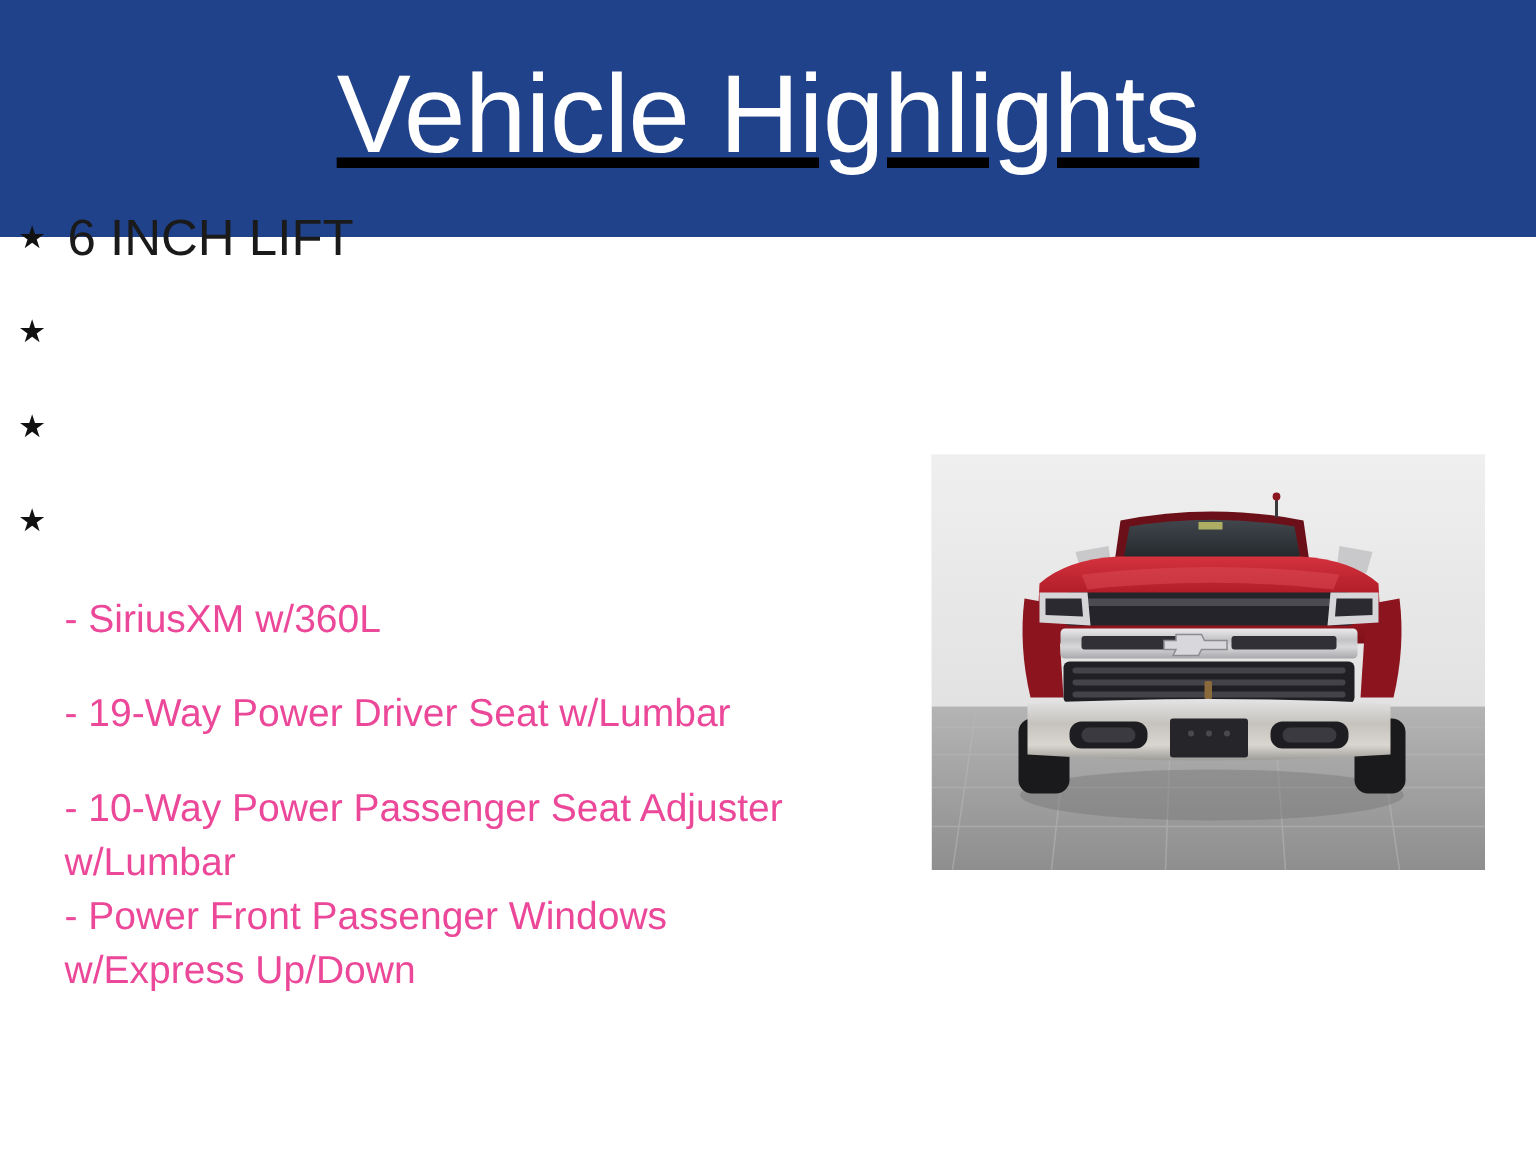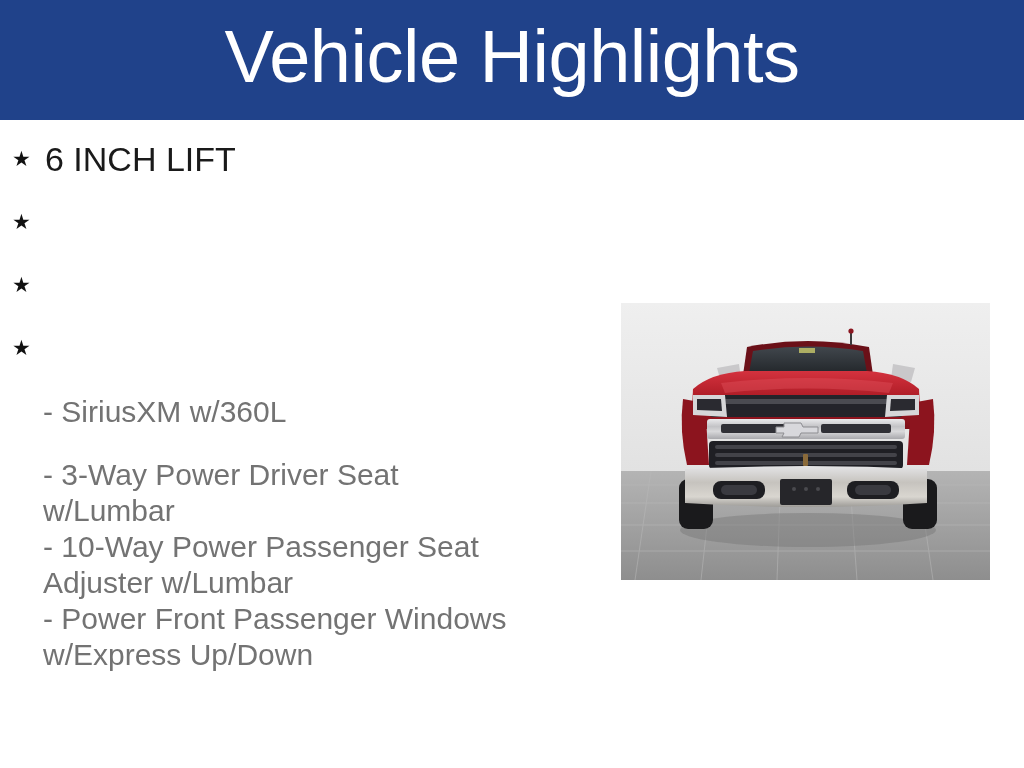--- a/index.html
+++ b/index.html
@@ -15,26 +15,27 @@
     overflow: hidden;
     position: relative;
   }
 
   
   .header-banner {
     position: absolute;
     left: 0;
     top: 0;
     width: 1024px;
-    height: 120px;
+    height: 158px;
     background: #20428A;
     display: flex;
     align-items: center;
     justify-content: center;
     box-sizing: border-box;
+    text-decoration: underline;
   }
   .header-title {
     color: #ffffff;
     font-size: 74px;
     line-height: 1;
     font-weight: 400;
     letter-spacing: -0.5px;
     white-space: nowrap;
     padding-bottom: 6px;
   }
@@ -79,23 +80,23 @@
     color: #1a1a1a;
     white-space: nowrap;
   }
 
   .subitem-row {
     padding: 0 0 0 43px;
     min-height: 63px;
     box-sizing: border-box;
   }
   .subitem-text {
-    font-size: 30px;
+    font-size: 26px;
     line-height: 36px;
-    color: #737373;
+    color: #ec4899;
     max-width: 480px;
     display: block;
   }
 
   
   .vehicle-photo {
     position: absolute;
     left: 621px;
     top: 175px;
     width: 369px;
@@ -135,21 +136,21 @@
 
     <div class="highlight-row">
       <span class="highlight-star">★</span>
     </div>
 
     <div class="subitem-row">
       <span class="subitem-text">- SiriusXM w/360L</span>
     </div>
 
     <div class="subitem-row">
-      <span class="subitem-text">- 3-Way Power Driver Seat w/Lumbar</span>
+      <span class="subitem-text">- 19-Way Power Driver Seat w/Lumbar</span>
     </div>
 
 
     <div class="subitem-row">
       <span class="subitem-text">- 10-Way Power Passenger Seat Adjuster w/Lumbar</span>
     </div>
 
     <div class="subitem-row">
       <span class="subitem-text">- Power Front Passenger Windows w/Express Up/Down</span>
     </div>

